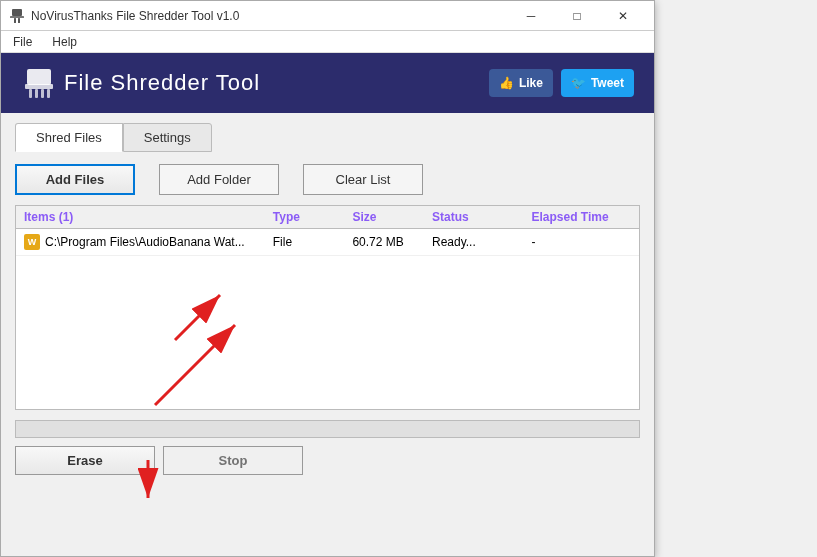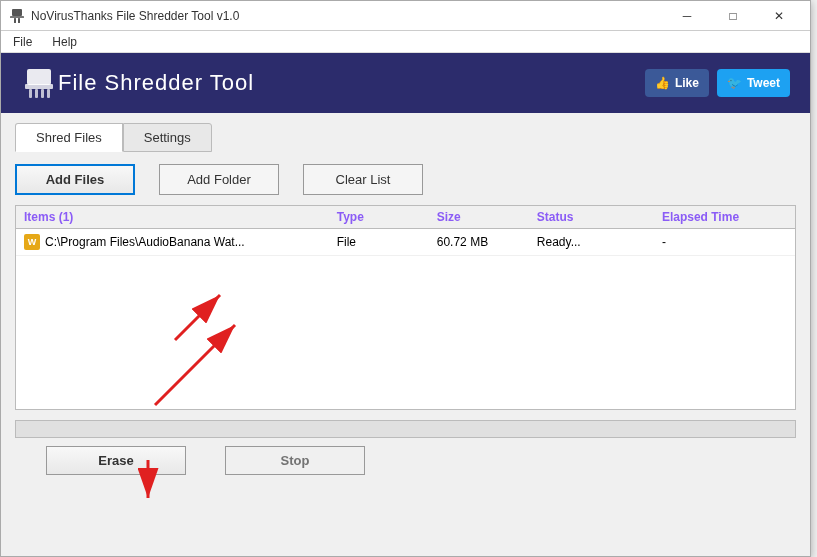--- a/index.html
+++ b/index.html
@@ -85,21 +85,21 @@
       background: #2c2c6c;
       height: 60px;
       display: flex;
       align-items: center;
       justify-content: space-between;
       padding: 0 20px;
     }
     .header-left {
       display: flex;
       align-items: center;
-      gap: 1px;
+      gap: 7px;
     }
     .shredder-icon {
       width: 36px;
       height: 36px;
       color: #fff;
     }
     .header-title {
       color: #fff;
       font-size: 22px;
       font-weight: 300;
@@ -245,31 +245,30 @@
     }
     .bottom-btn {
       padding: 6px 30px;
       border: 1px solid #999;
       background: linear-gradient(to bottom, #f8f8f8, #e8e8e8);
       cursor: pointer;
       font-size: 13px;
       font-weight: 600;
       color: #333;
       min-width: 140px;
-      margin-left: 31px;
     }
     .bottom-btn.disabled {
       color: #737373;
       cursor: default;
       background: #f0f0f0;
     }
 
     
     .app-window {
-      width: 811px;
+      width: 655px;
       height: 557px;
       border: 1px solid #aaa;
       display: flex;
       flex-direction: column;
       position: relative;
       overflow: hidden;
       box-shadow: 0 2px 8px rgba(0,0,0,0.3);
     }
 
     .content-area {

